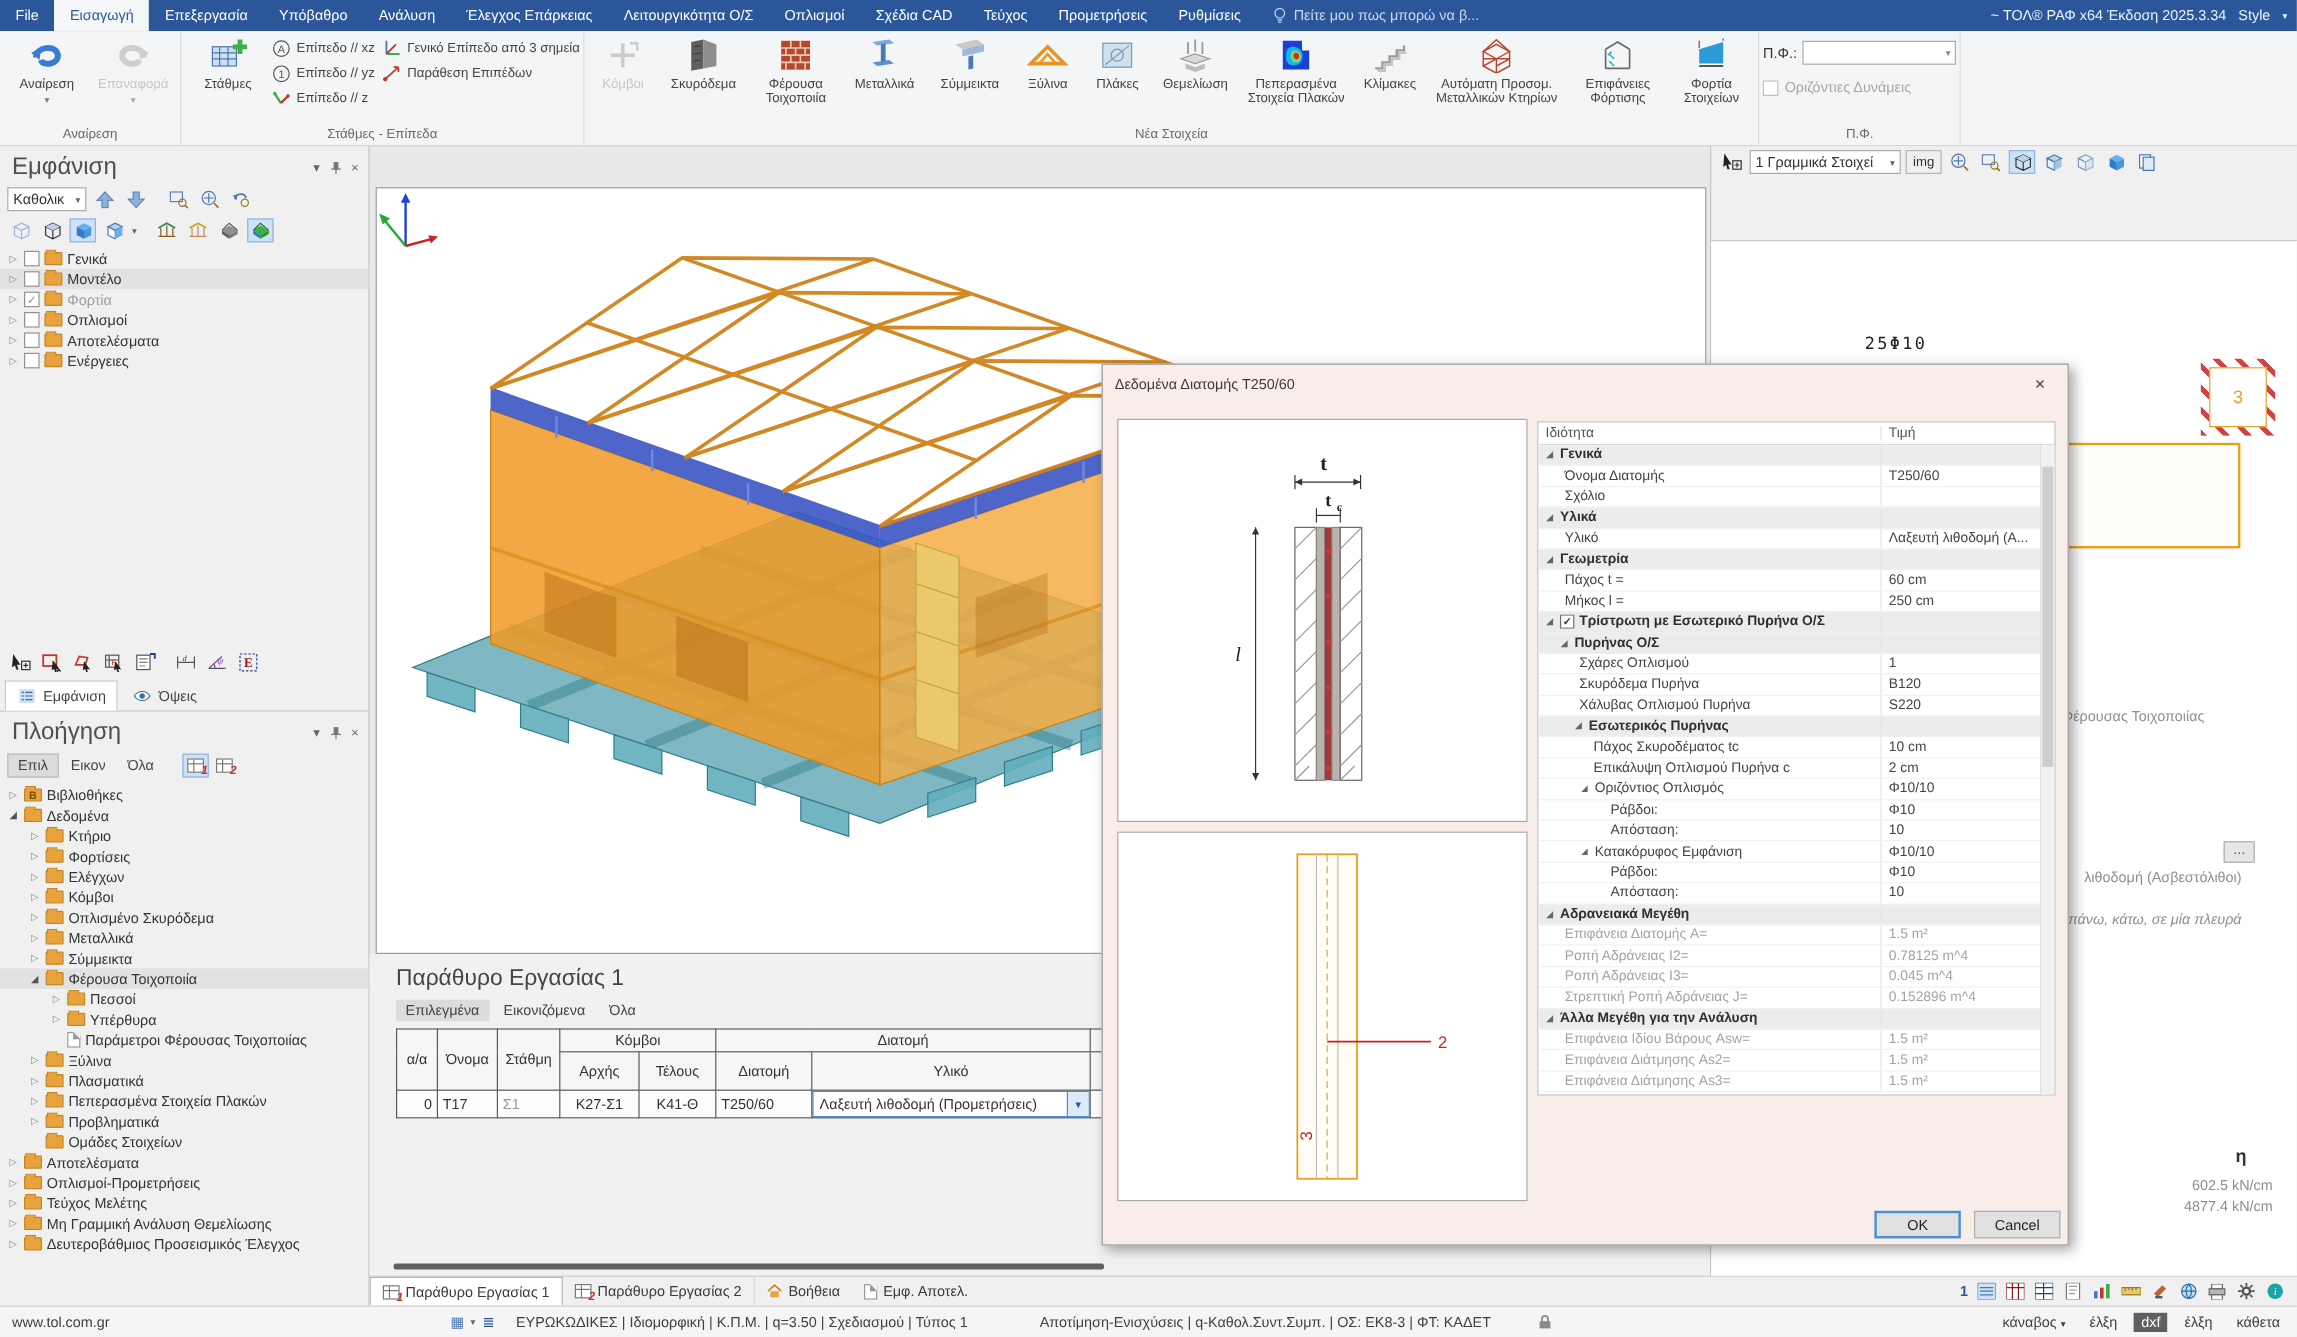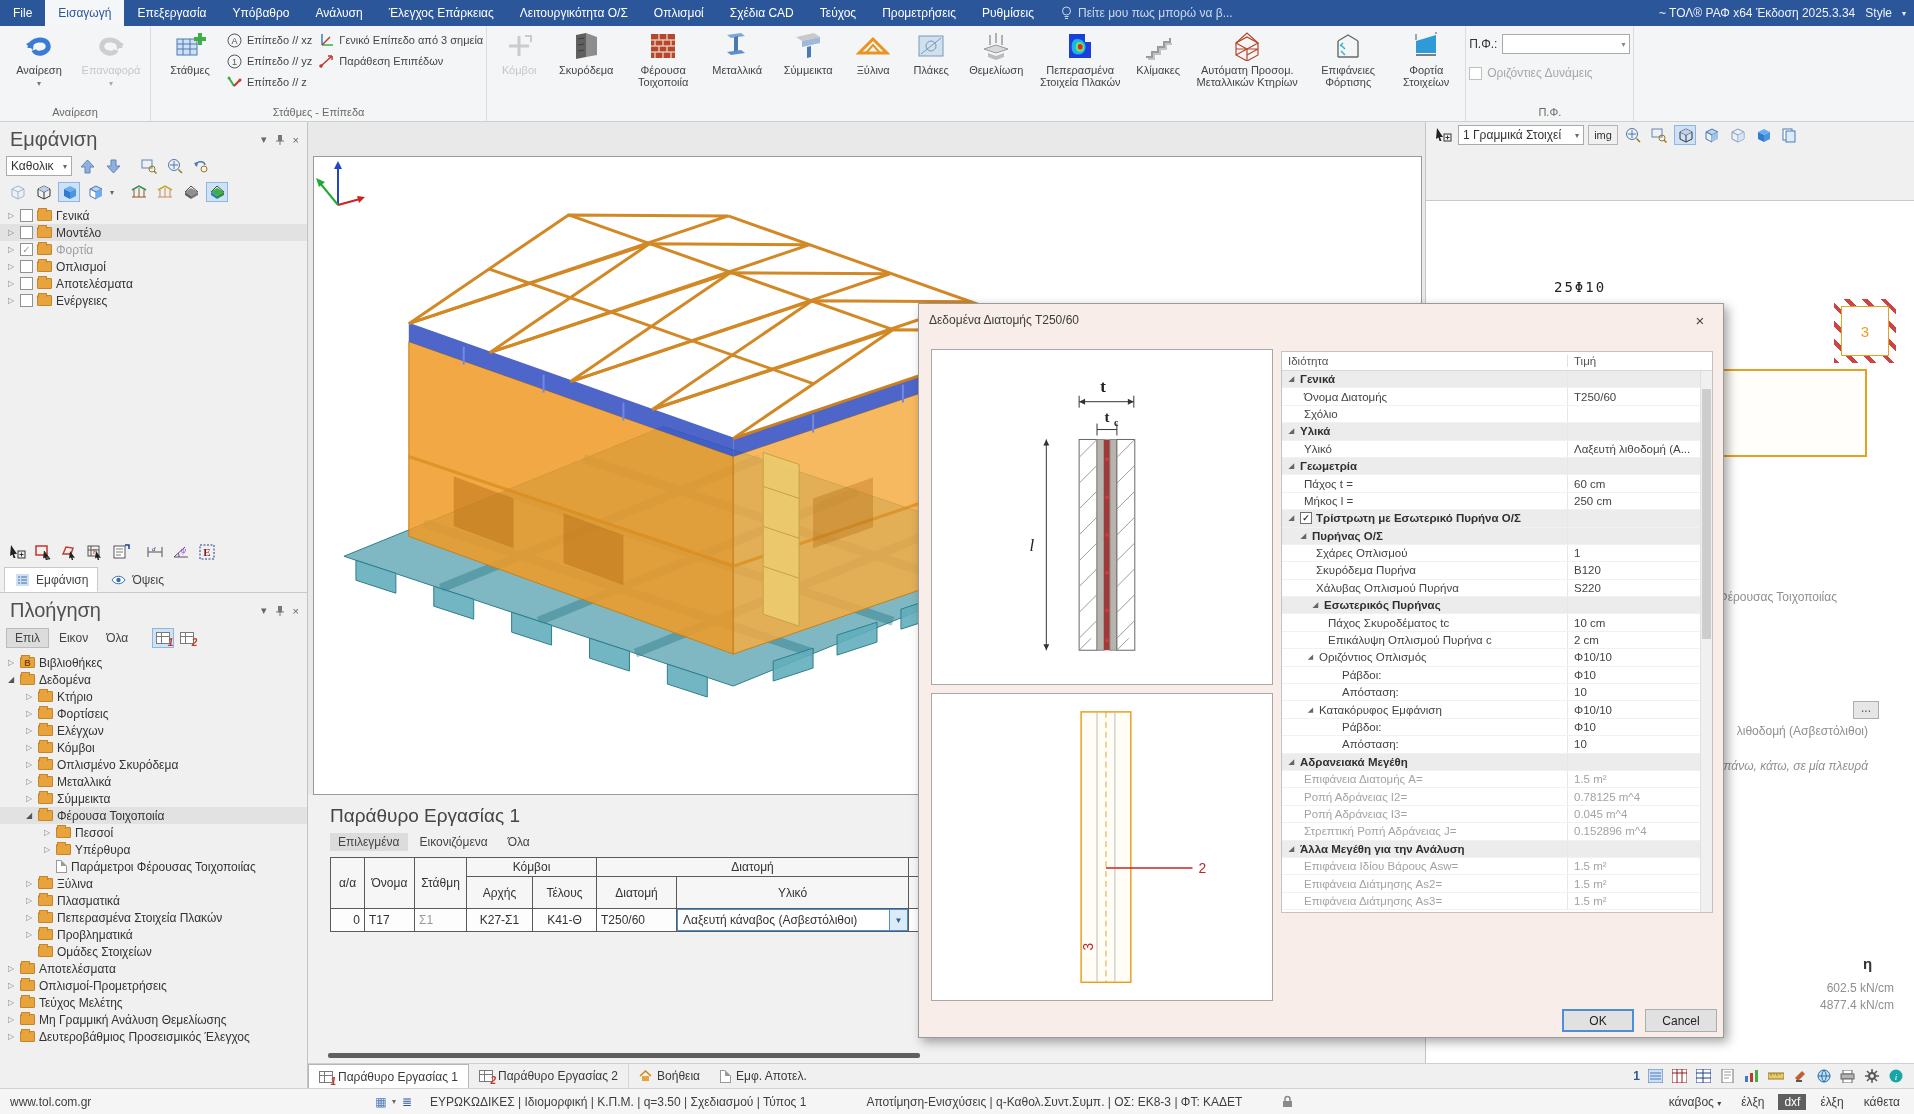--- a/index.html
+++ b/index.html
@@ -131,21 +131,21 @@
 #pg-head .c2 { padding-left:6px; border-left:1px solid #e0e0e0; flex:1; }
 #pg-rows { position:absolute; top:19px; left:0; right:12px; bottom:0; overflow:hidden; }
 .prow { display:flex; align-items:center; height:17.4px; border-bottom:1px solid #f1f1f1; }
 .prow .plab { width:285px; display:flex; align-items:center; gap:4px; white-space:nowrap; overflow:hidden; color:#444; }
 .prow .pval { flex:1; border-left:1px solid #e7e7e7; align-self:stretch; display:flex; align-items:center; padding-left:6px; color:#444; white-space:nowrap; }
 .prow.g { background:#ececec; } .prow.g .plab { font-weight:bold; color:#2f2f2f; }
 .prow.dis .plab, .prow.dis .pval { color:#a3a3a3; }
 .pexp { width:9px; font-size:7px; color:#666; text-align:center; flex:0 0 auto; }
 .pi0 { padding-left:22px; } .pg0 { padding-left:5px; }
 .pg1 { padding-left:17px; } .pi1 { padding-left:34px; }
-.pg2 { padding-left:29px; } .pi2 { padding-left:46px; } .px2 { padding-left:24px; } .pi3 { padding-left:60px; }
+.pg2 { padding-left:29px; } .pi2 { padding-left:46px; } .px2 { padding-left:34px; } .pi3 { padding-left:60px; }
 .cbsm { width:12px; height:12px; border:1px solid #6f6f6f; background:#fff; display:inline-flex; align-items:center; justify-content:center; font-size:9px; color:#333; flex:0 0 auto; }
 #pg-scroll { position:absolute; right:0; top:19px; bottom:0; width:12px; background:#f0f0f0; border-left:1px solid #e0e0e0; }
 #pg-thumb { position:absolute; left:1px; right:1px; top:18px; height:250px; background:#cdcdcd; }
 .dlg-btn { position:absolute; top:705px; width:72px; height:23px; background:#e1e1e1; border:1px solid #adadad;
   display:flex; align-items:center; justify-content:center; font-size:12px; color:#222; }
 #btn-ok { left:643px; border:2px solid #4a90d9; }
 #btn-cancel { left:726px;text-align:right; }
 </style>
 </head>
 <body>
@@ -429,20 +429,21 @@
               <svg width="34" height="30" viewBox="0 0 34 30">
                 <polygon points="7,22 7,10 27,4 27,22" fill="#2e9ad8"></polygon>
                 <line x1="7" y1="24" x2="27" y2="24" stroke="#555" stroke-width="1.5"></line>
                 <line x1="7" y1="3" x2="7" y2="9" stroke="#555"></line>
                 <line x1="27" y1="1" x2="27" y2="3" stroke="#555"></line>
               </svg>
             </span>
           <span>Φορτία Στοιχείων</span>
         </div>
       </div>
+      <div class="rgroup-label">Νέα Στοιχεία</div>
     </div>
 
     <div class="rgroup" id="pf-group">
       <div class="rgroup-body" style="flex-direction:column; align-items:flex-start;">
         <div class="row">
           <span>Π.Φ.:</span>
           <div id="pf-combo">
               <span class="caret" style="font-size:8px;color:#888;">▾</span>
             </div>
         </div>
@@ -933,21 +934,21 @@
       </tr>
       <tr>
         <td style="text-align:right">0</td>
         <td style="text-align:left">T17</td>
         <td style="text-align:left;color:#9a9a9a">Σ1</td>
         <td>K27-Σ1</td>
         <td>K41-Θ</td>
         <td style="text-align:left">T250/60</td>
         <td style="padding:0">
           <div id="mat-editor">
-            <span class="mat-text">Λαξευτή κάναβος (Ασβεστόλιθοι)</span>
+            <span class="mat-text">Λαξευτή λιθοδομή (Προμετρήσεις)</span>
             <span class="dd">▼</span>
           </div>
         </td>
         <td>90.0</td>
       </tr>
     </tbody>
       </table>
     <div id="hscroll"></div>
   </div>
 

